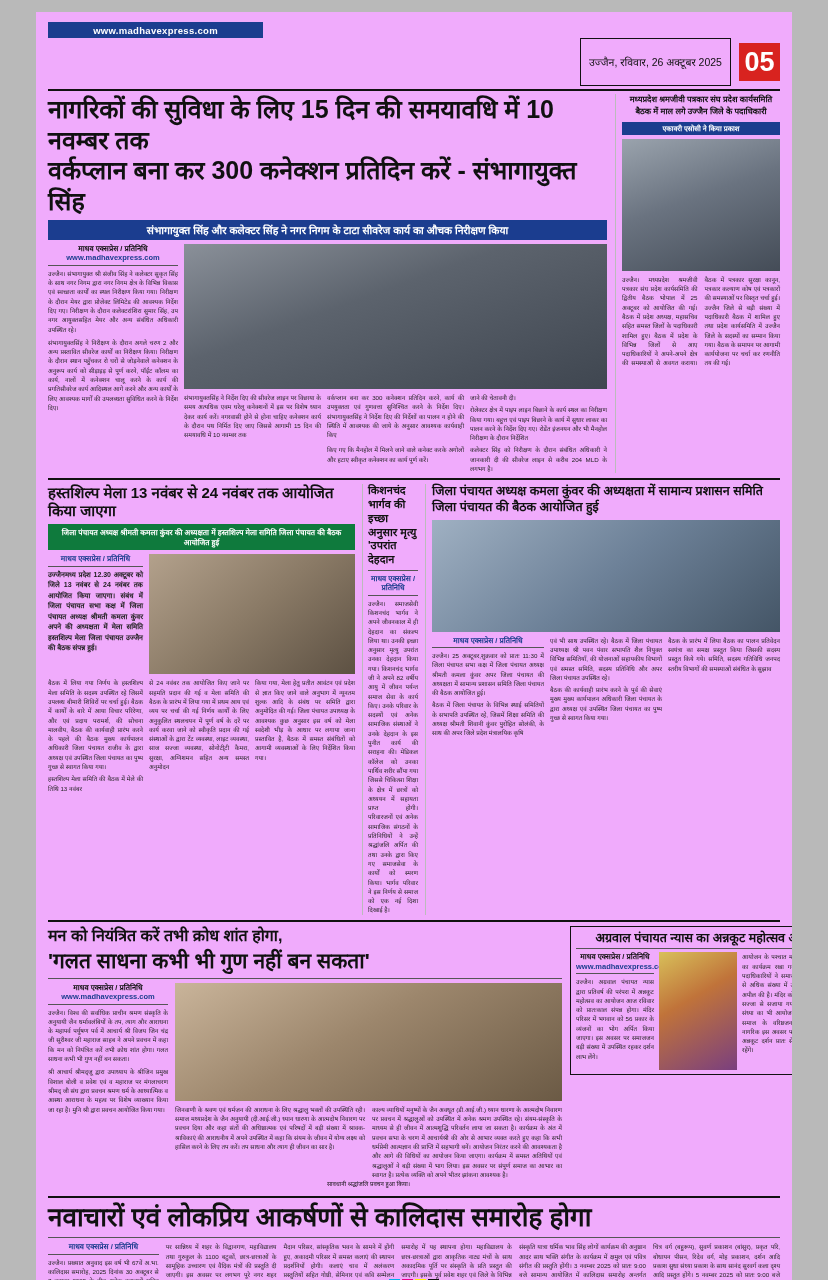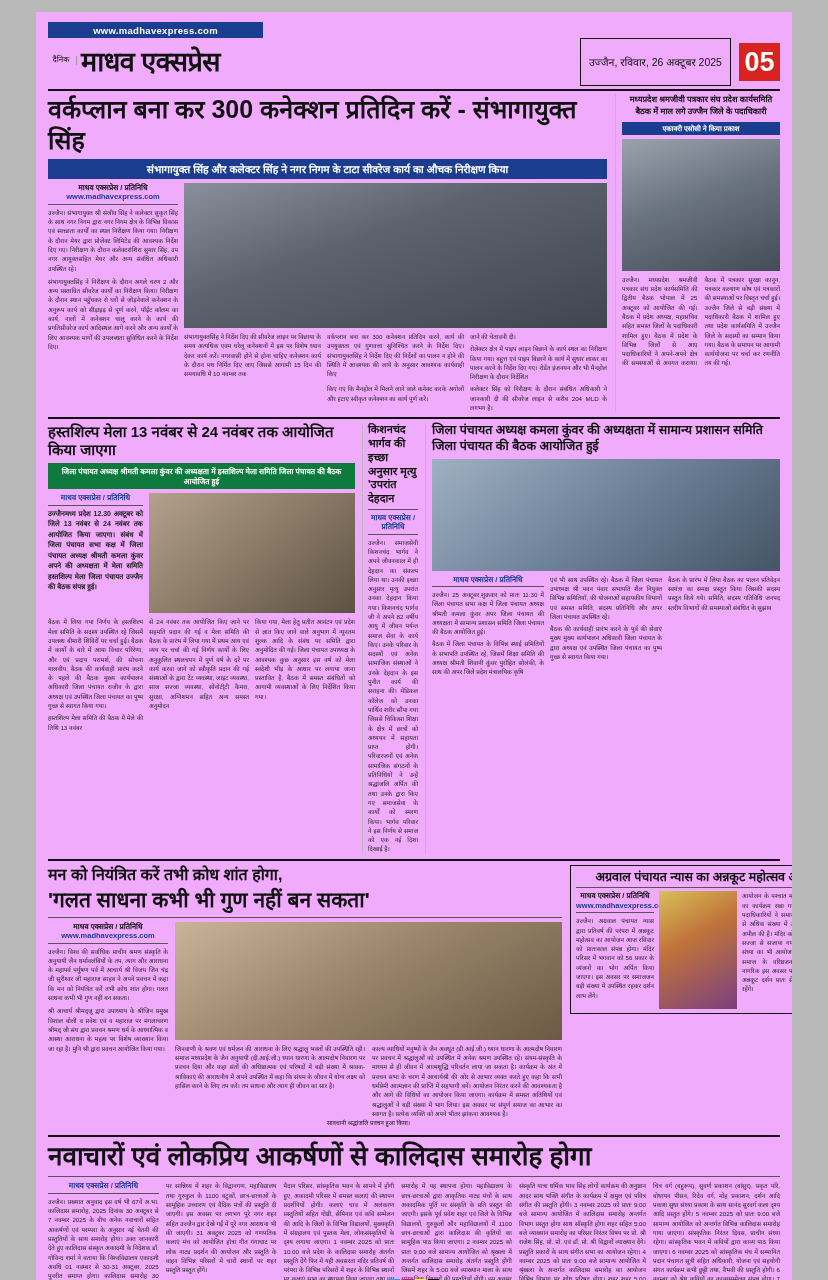--- a/index.html
+++ b/index.html
@@ -39,35 +39,32 @@
   .cmyk i{display:block;width:11px;height:11px;}
 </style>
 </head>
 <body>
 
 <div class="page">
 
   <div class="masthead">
     <div class="mh-left">
       <div class="url-bar">www.madhavexpress.com</div>
-      <div class="logo-row">
-        <div class="logo-mark">दैनिक</div>
-        <div class="logo-name">माधव एक्सप्रेस</div>
-      </div>
     </div>
     <div class="mh-right">
       <div class="dateline">उज्जैन, रविवार, 26 अक्टूबर 2025</div>
       <div class="pageno">05</div>
     </div>
   </div>
   <div class="rule2"></div>
 
   <div style="display:flex;gap:8px;">
 
     <div style="width:565px;">
+      <div class="hl" style="font-size:25px;line-height:1.22;">नागरिकों की सुविधा के लिए  15 दिन की समयावधि में 10 नवम्बर तक</div>
       <div class="hl" style="font-size:25px;line-height:1.22;">वर्कप्लान बना कर 300 कनेक्शन प्रतिदिन करें - संभागायुक्त सिंह</div>
       <div class="sub-band">संभागायुक्त सिंह और कलेक्टर सिंह ने नगर निगम के टाटा सीवरेज कार्य का औचक निरीक्षण किया</div>
 
       <div style="display:flex;gap:6px;">
         <div style="width:130px;">
           <div class="byline">
             <span class="ln1">माधव एक्सप्रेस / प्रतिनिधि</span>
             <span>www.madhavexpress.com</span>
           </div>
           <div class="thin" style="margin:2px 0 3px 0;"></div>

